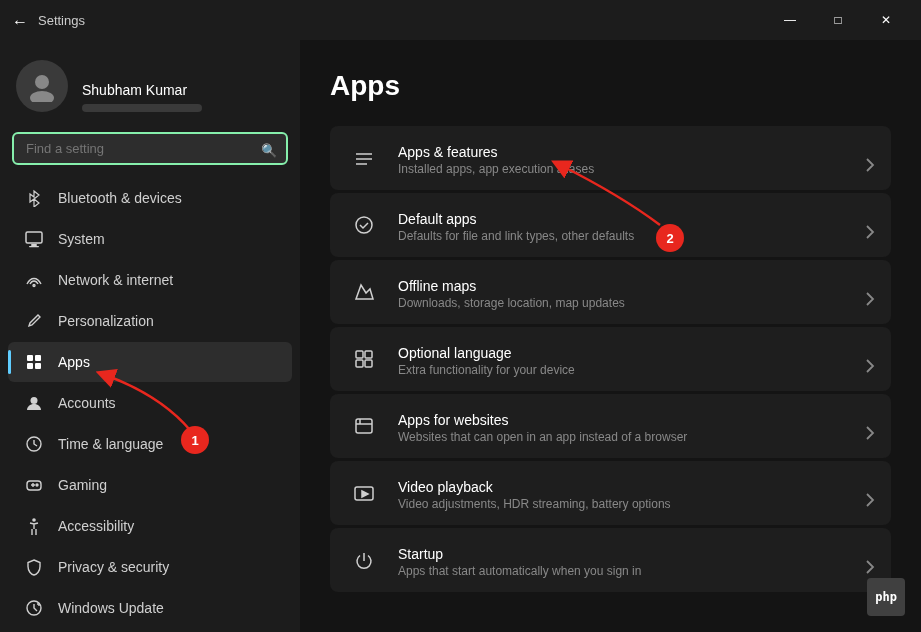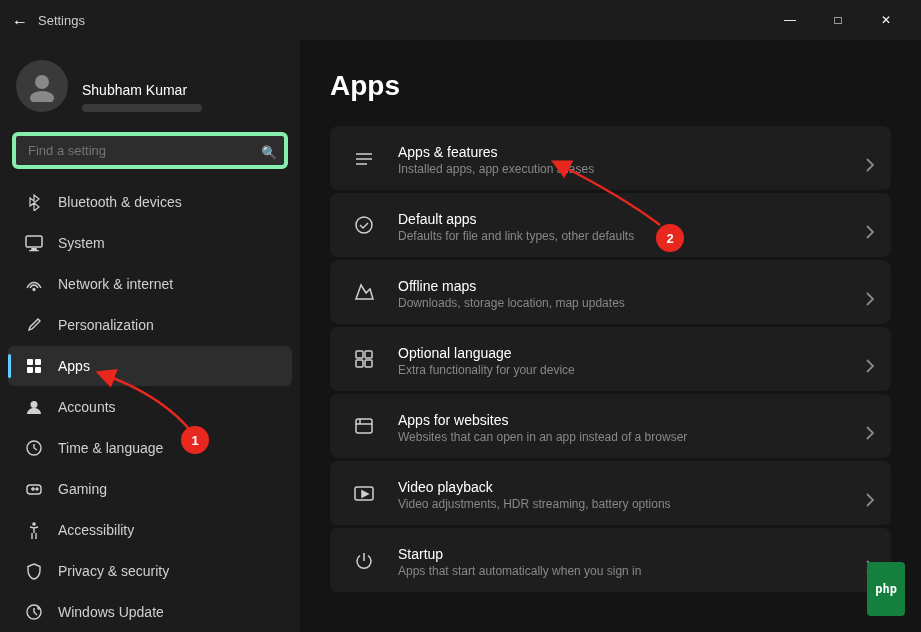--- a/index.html
+++ b/index.html
@@ -114,21 +114,21 @@
     }
 
     
     .search-container {
       padding: 0 12px 12px 12px;
       position: relative;
     }
     .search-input {
       width: 100%;
       background: #2d2d2d;
-      border: 4px solid #86efac;
+      border: 2px solid #86efac;
       border-radius: 6px;
       color: #aaa;
       padding: 7px 36px 7px 12px;
       font-size: 13px;
       outline: none;
     }
     .search-icon-wrap {
       position: absolute;
       right: 22px;
       top: 50%;
@@ -243,25 +243,25 @@
     
     .annotation-container {
       position: relative;
     }
 
     
     .php-badge {
       position: fixed;
       bottom: 16px;
       right: 16px;
-      background: #15803d;
+      background: #404040;
       color: #fff;
       font-size: 12px;
       font-weight: bold;
-      padding: 20px 8px;
+      padding: 12px 8px;
       border-radius: 4px;
       font-family: monospace;
     }
   </style>
 </head>
 <body>
 
 <div class="titlebar">
   <div class="titlebar-left">
     <button class="titlebar-back">

